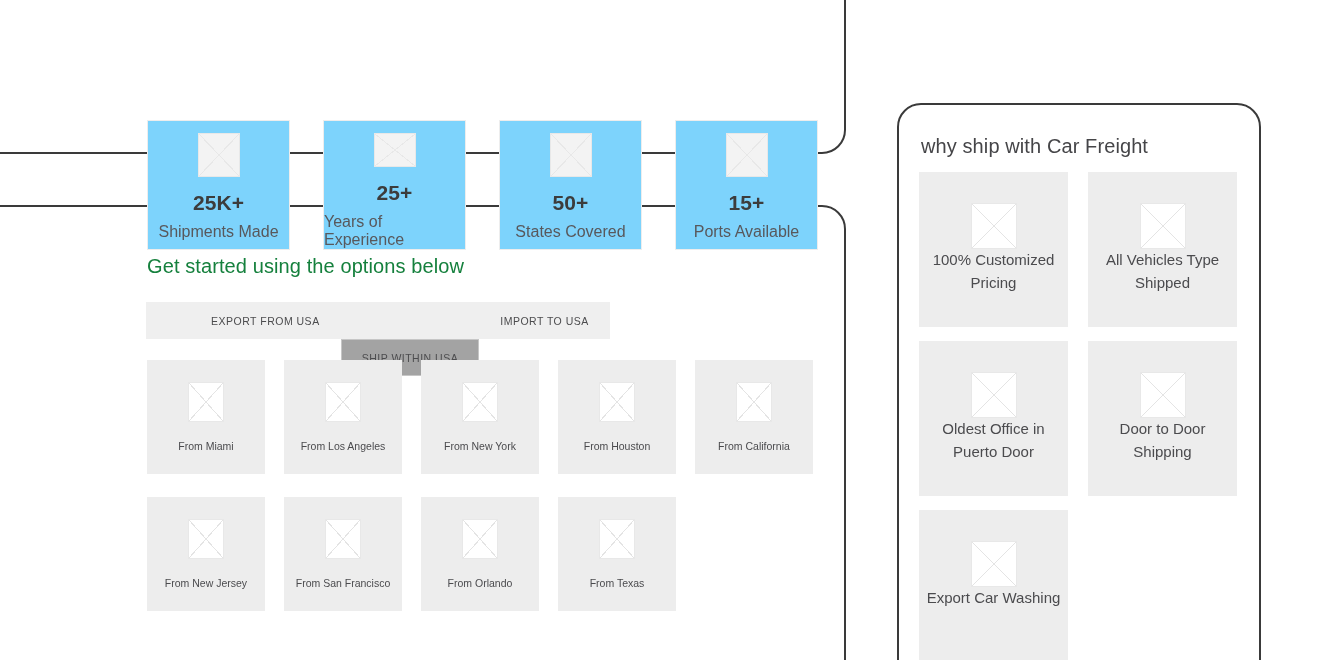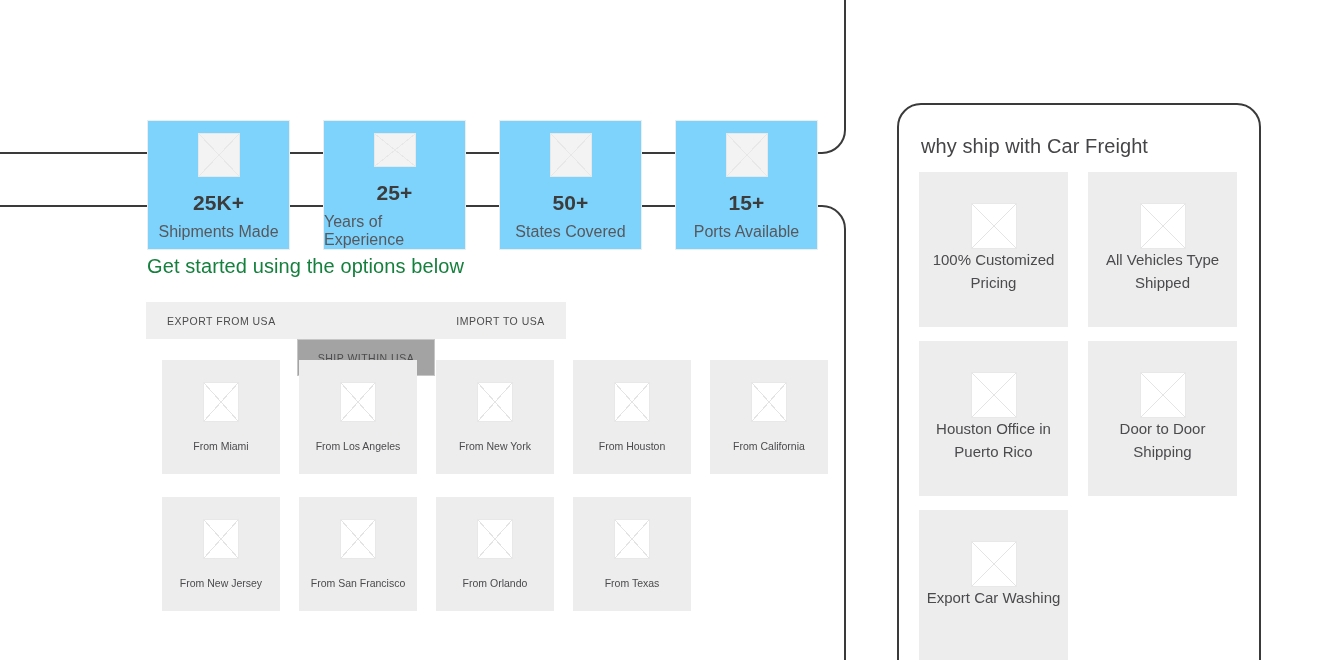--- a/index.html
+++ b/index.html
@@ -115,20 +115,21 @@
     white-space: nowrap;
   }
 
   #tab-strip {
     position: absolute;
     left: 146px;
     top: 302px;
     height: 37px;
     display: flex;
     background: #efefef;
+    padding-left: 44px;
   }
   .tab {
     height: 37px;
     display: flex;
     align-items: center;
     justify-content: center;
     padding: 0 20px;
     font-size: 10.5px;
     letter-spacing: .5px;
     color: #4c4c4e;
@@ -145,21 +146,20 @@
 
   #city-grid {
     position: absolute;
     left: 147px;
     top: 360px;
     display: grid;
     grid-template-columns: repeat(5, 118px);
     grid-auto-rows: 114px;
     column-gap: 19px;
     row-gap: 23px;
-    margin-left: 15px;
   }
   .city-card {
     background: #ededed;
     display: flex;
     flex-direction: column;
     align-items: center;
     justify-content: center;
     cursor: pointer;
   }
   .city-card .ph { width: 36px; height: 40px; }
@@ -295,21 +295,21 @@
       <div class="why-card">
         <div class="ph"></div>
         <div class="why-label">100% Customized Pricing</div>
       </div>
       <div class="why-card">
         <div class="ph"></div>
         <div class="why-label">All Vehicles Type Shipped</div>
       </div>
       <div class="why-card">
         <div class="ph"></div>
-        <div class="why-label">Houston Office in Puerto Rico</div>
+        <div class="why-label">Oldest Office in Puerto Door</div>
       </div>
       <div class="why-card">
         <div class="ph"></div>
         <div class="why-label">Door to Door Shipping</div>
       </div>
       <div class="why-card">
         <div class="ph"></div>
         <div class="why-label">Export Car Washing</div>
       </div>
     </div>

